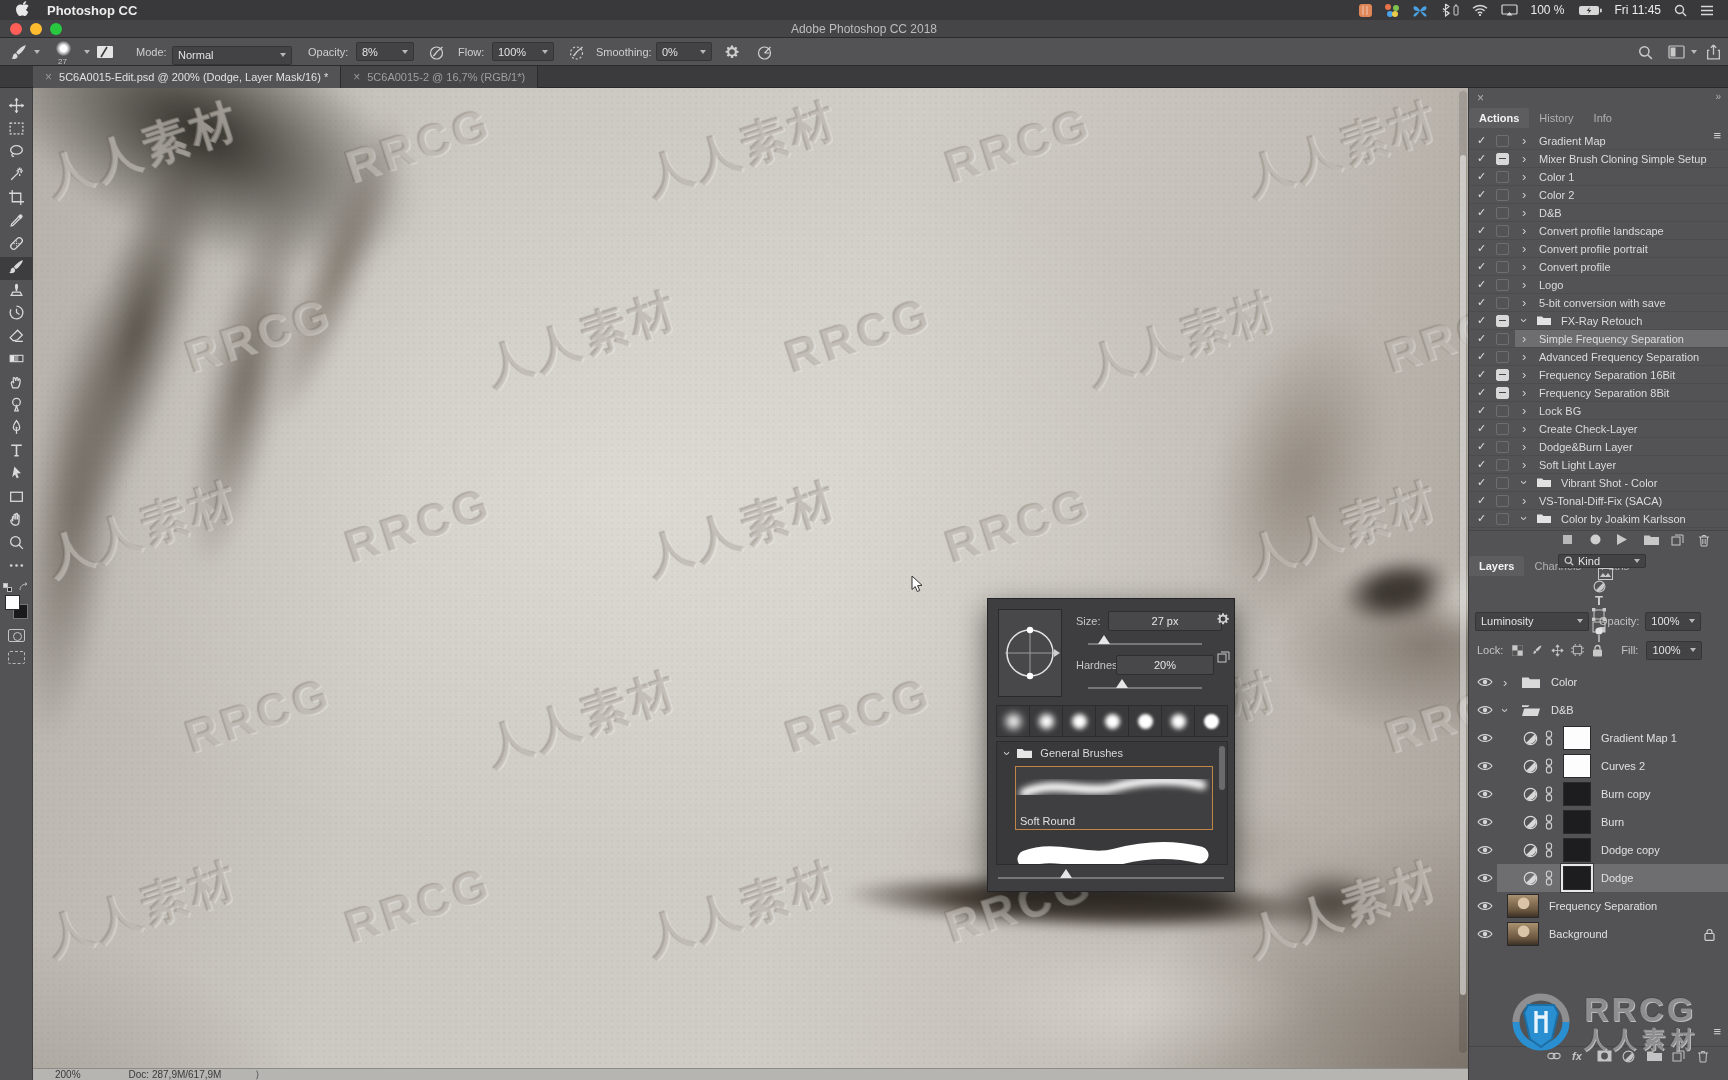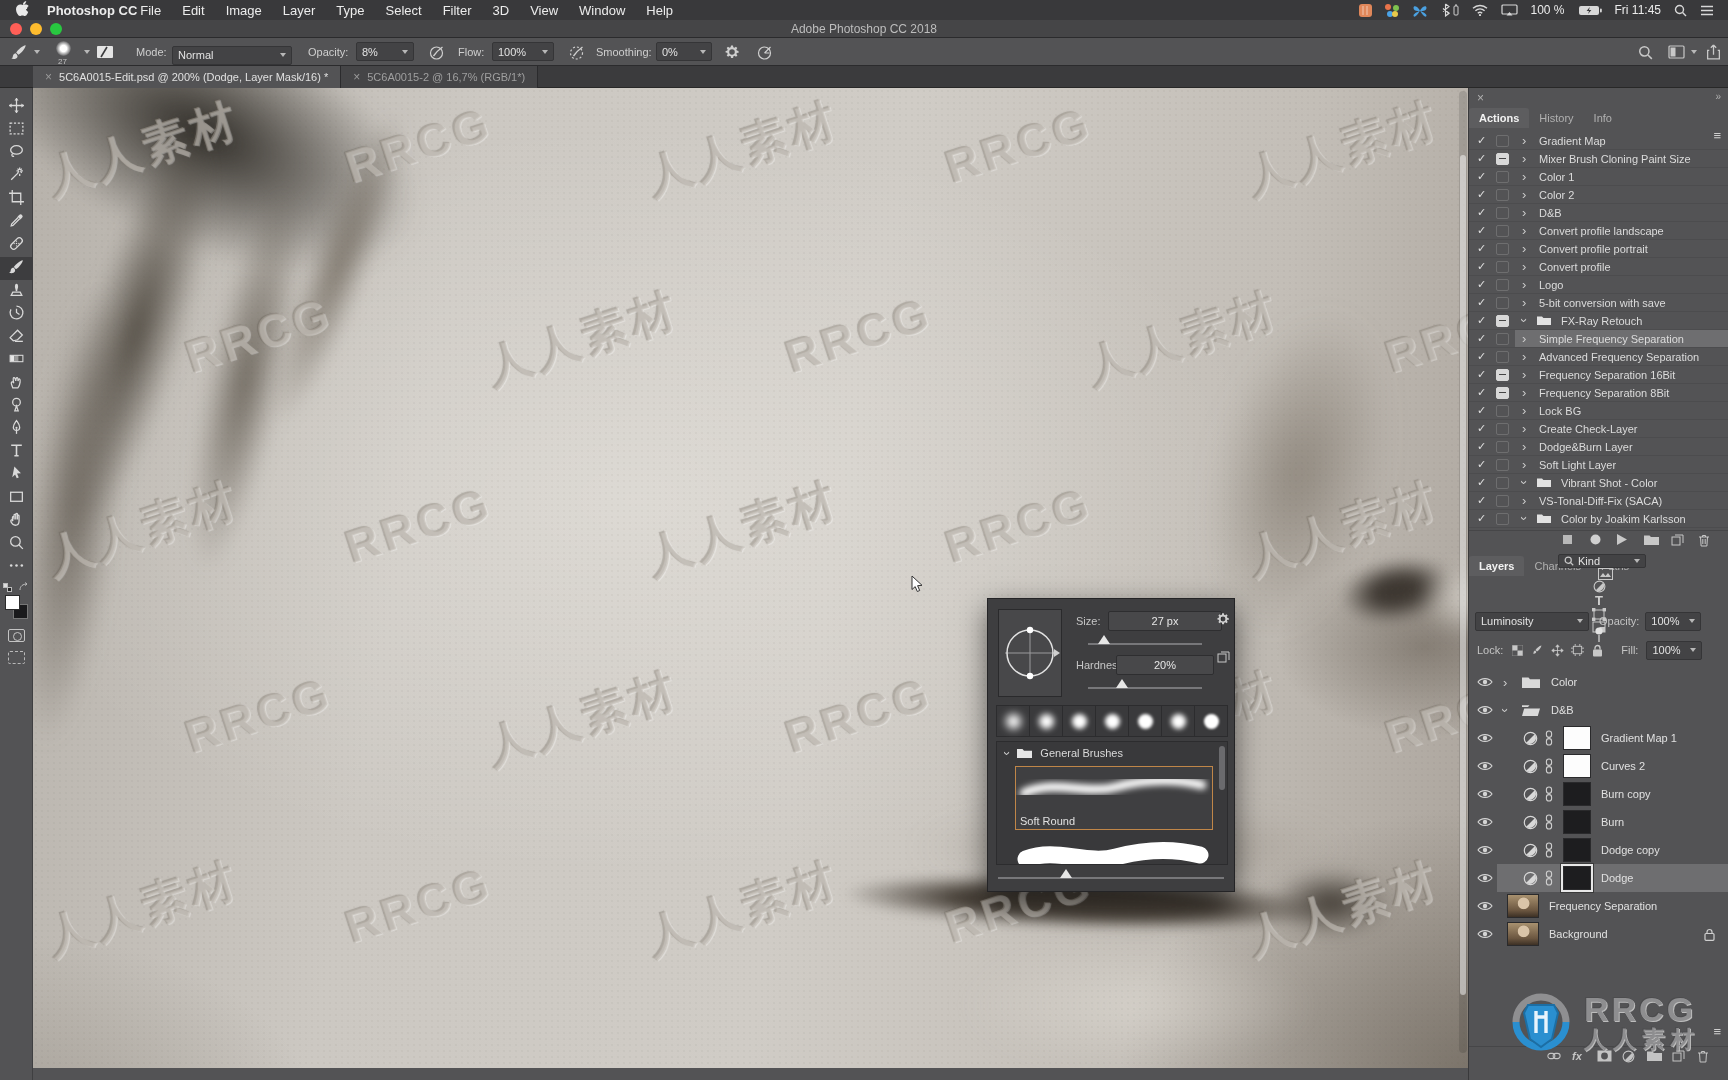--- a/index.html
+++ b/index.html
@@ -192,33 +192,20 @@
 
 <div id="app">
 
   <div id="menubar">
     <span class="apple">
       <svg width="13" height="15" viewBox="0 0 13 15">
           <path fill="#e8e8e8" d="M9.3 2.4c.6-.8 1-1.8.9-2.4-.9.1-1.9.7-2.5 1.4-.5.7-1 1.7-.8 2.4 1 0 1.8-.6 2.4-1.4zM11 7.9c0-2 1.6-2.9 1.7-3-.9-1.3-2.3-1.5-2.8-1.5-1.2-.1-2.3.7-2.9.7-.6 0-1.5-.7-2.5-.7C2.2 3.5 0 5 0 8c0 1.8.7 3.7 1.5 5 .7 1 1.4 2 2.4 2 .9 0 1.3-.6 2.5-.6s1.5.6 2.5.6 1.7-1 2.3-2c.7-1.1 1-2.2 1-2.3-.1 0-2.2-.9-2.2-2.8z"></path>
         </svg>
     </span>
     <span class="appname">Photoshop CC</span>
-    <div id="menu-items">
-        <span class="menu-item">File</span>
-        <span class="menu-item">Edit</span>
-        <span class="menu-item">Image</span>
-        <span class="menu-item">Layer</span>
-        <span class="menu-item">Type</span>
-        <span class="menu-item">Select</span>
-        <span class="menu-item">Filter</span>
-        <span class="menu-item">3D</span>
-        <span class="menu-item">View</span>
-        <span class="menu-item">Window</span>
-        <span class="menu-item">Help</span>
-      </div>
     <div id="menubar-right">
       <span class="mb-ico app-orange"></span>
       <span class="mb-ico app-cc">
           <i></i>
           <i></i>
           <i></i>
           <i></i>
         </span>
       <span class="mb-ico">
         <svg width="16" height="13" viewBox="0 0 16 13">
@@ -676,21 +663,21 @@
         <div class="a-row">
           <span class="a-check">✓</span>
           <span class="a-box"></span>
           <span class="a-chev"><span class="chev" style="display:inline-block">›</span></span>
           <span class="a-label">Gradient Map</span>
         </div>
         <div class="a-row">
           <span class="a-check">✓</span>
           <span class="a-box on"></span>
           <span class="a-chev"><span class="chev" style="display:inline-block">›</span></span>
-          <span class="a-label">Mixer Brush Cloning Paint Size</span>
+          <span class="a-label">Mixer Brush Cloning Simple Setup</span>
         </div>
         <div class="a-row">
           <span class="a-check">✓</span>
           <span class="a-box"></span>
           <span class="a-chev"><span class="chev" style="display:inline-block">›</span></span>
           <span class="a-label">Color 1</span>
         </div>
         <div class="a-row">
           <span class="a-check">✓</span>
           <span class="a-box"></span>
@@ -1161,20 +1148,25 @@
         <span class="lb" style="left: 203px;"><svg width="13" height="12">
             <path d="M4 1h8v8" fill="none" stroke="#c4c4c4"></path>
             <rect x="1" y="3" width="8" height="8" fill="#535355" stroke="#c4c4c4"></rect>
           </svg></span>
         <span class="lb" style="left: 228px;"><svg width="12" height="13">
             <path d="M1 3h10M4.5 3V1.5h3V3M2.5 3l.6 9h5.8l.6-9" fill="none" stroke="#c4c4c4"></path>
           </svg></span>
       </div>
   </div>
 
+  <div id="statusbar">
+    <span class="z">200%</span>
+    <span class="d">Doc: 287,9M/617,9M</span>
+    <span class="c">⟩</span>
+  </div>
 
   <div id="brand">
     <svg class="emblem" viewBox="0 0 70 70">
       <path d="M10 35a25 25 0 0 1 50 0" fill="none" stroke="#8f8f91" stroke-width="7"></path>
       <path d="M60 35a25 25 0 0 1-50 0" fill="none" stroke="#2a8fd0" stroke-width="7"></path>
       <path d="M22 18h26l4 8-6 26-11 8-11-8-6-26z" fill="#2a8fd0" stroke="#1c6ea4" stroke-width="2"></path>
       <path d="M30 24v22M40 24v22M30 30h10" stroke="#e8f4fc" stroke-width="3.4" fill="none"></path>
     </svg>
     <div class="txt">
       <div class="t1">RRCG</div>

